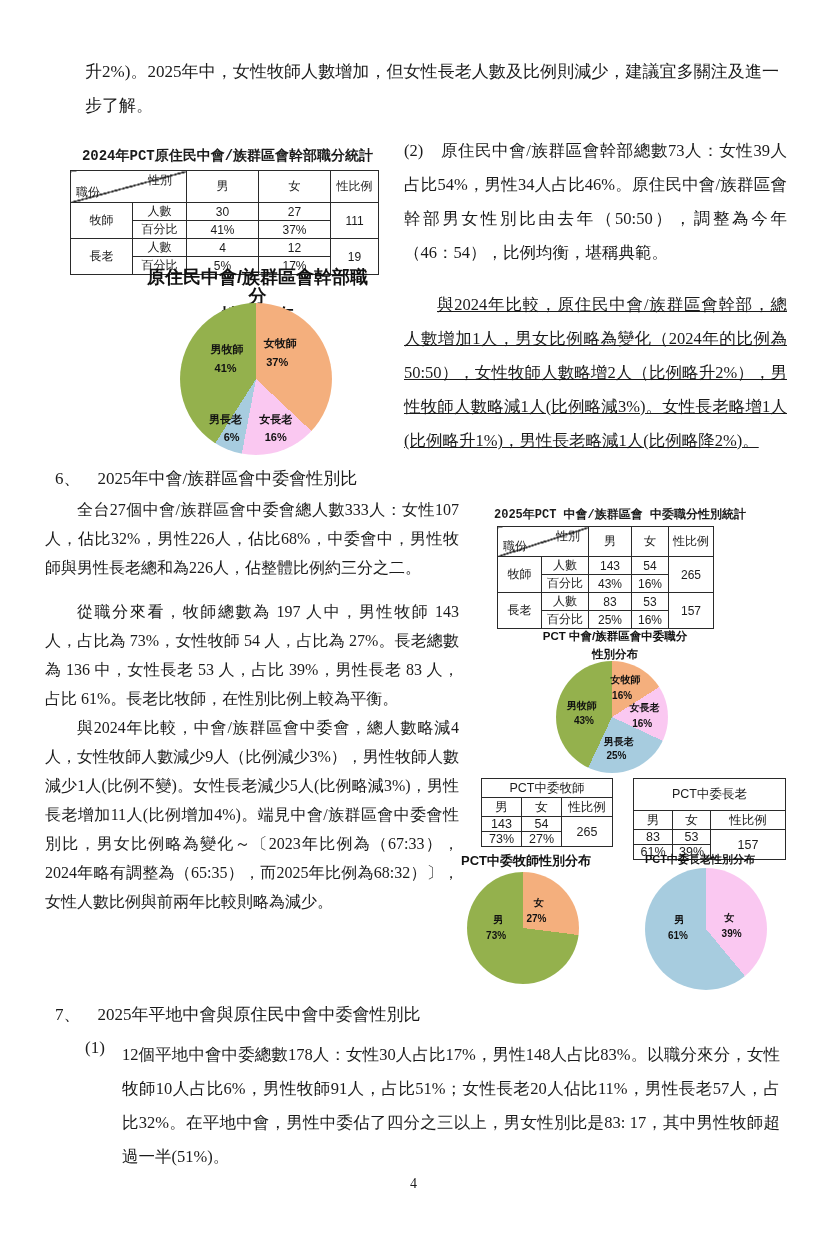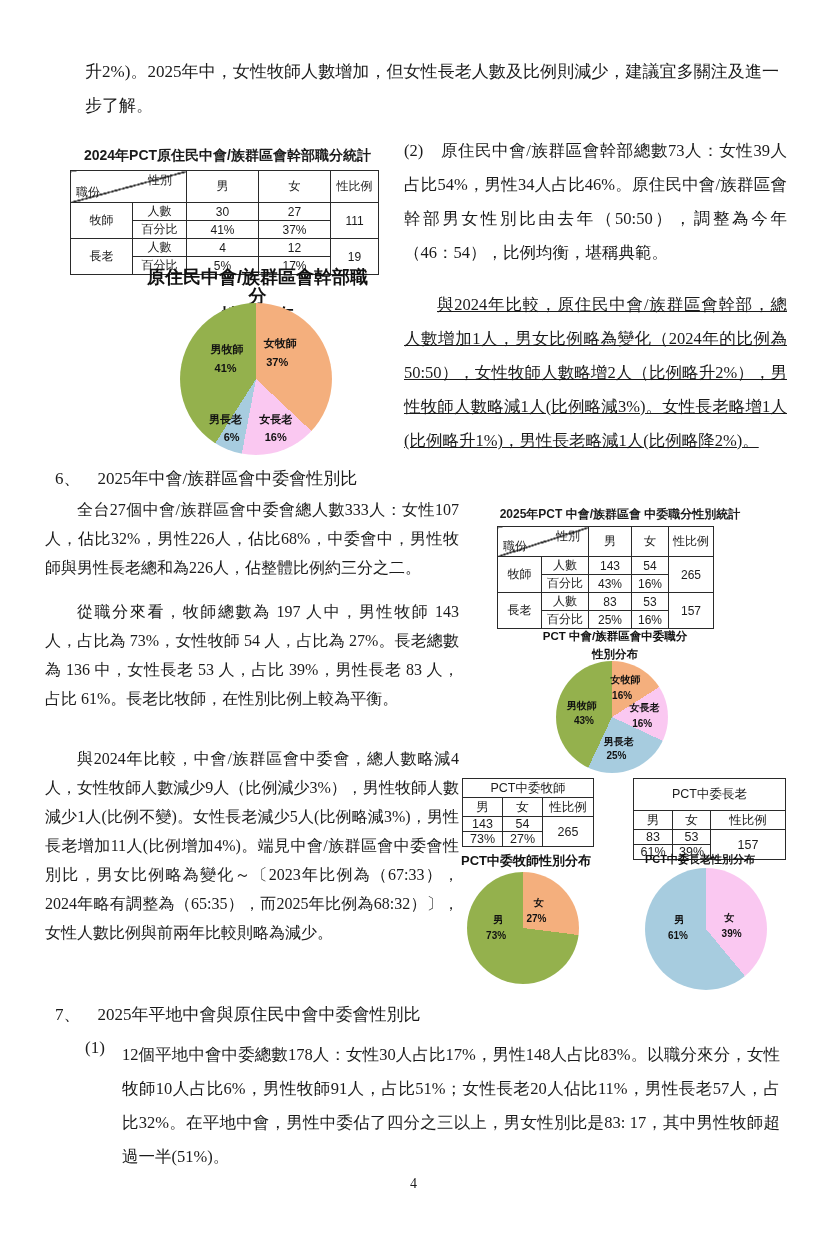--- a/index.html
+++ b/index.html
@@ -9,21 +9,21 @@
   .para{text-align:justify;}
   .indent{text-indent:2em;}
   .hd{font-family:"Liberation Serif","DejaVu Serif",serif;font-size:17px;}
   .center{text-align:center;}
 
   
   table{border-collapse:collapse;table-layout:fixed;}
   .stat td{border:1px solid #2a2a2a;text-align:center;vertical-align:middle;
            font-family:"Liberation Sans","DejaVu Sans",sans-serif;padding:0;overflow:hidden;}
   .stat{font-size:12px;}
-  .tbl-title{font-family:Liberation Sans, sans-serif;font-weight:bold;}
+  .tbl-title{font-family:Liberation Mono, monospace;font-weight:bold;}
   .diag{position:relative;background:
         linear-gradient(to bottom right,rgba(0,0,0,0) calc(50% - 0.8px),#2a2a2a calc(50% - 0.8px),#2a2a2a calc(50% + 0.8px),rgba(0,0,0,0) calc(50% + 0.8px));}
   .diag .dt{position:absolute;top:1px;right:14px;}
   .diag .db{position:absolute;bottom:1px;left:5px;font-family:Liberation Serif, serif;}
   .mini td{border:1px solid #2a2a2a;text-align:center;vertical-align:middle;
            font-family:"Liberation Sans","DejaVu Sans",sans-serif;font-size:12.5px;padding:0;overflow:hidden;}
   .mt-title{font-weight:normal;}
 
   
   .pie{position:absolute;border-radius:50%;}
@@ -108,21 +108,21 @@
     <div class="para indent" style="margin-top:18px;text-decoration:underline;">與2024年比較，原住民中會/族群區會幹部，總人數增加1人，男女比例略為變化（2024年的比例為50:50），女性牧師人數略增2人（比例略升2%），男性牧師人數略減1人(比例略減3%)。女性長老略增1人(比例略升1%)，男性長老略減1人(比例略降2%)。</div>
   </div>
 
   <div class="abs hd" style="left:55px;top:467px;">
     <span>6、</span>　<span>2025年中會/族群區會中委會性別比</span>
   </div>
 
   <div class="abs" style="left:45px;top:495px;width:414px;font-size:16px;line-height:29px;">
     <div class="para indent">全台27個中會/族群區會中委會總人數333人：女性107人，佔比32%，男性226人，佔比68%，中委會中，男性牧師與男性長老總和為226人，佔整體比例約三分之二。</div>
     <div class="para indent" style="margin-top:15px;">從職分來看，牧師總數為 197 人中，男性牧師 143 人，占比為 73%，女性牧師 54 人，占比為 27%。長老總數為 136 中，女性長老 53 人，占比 39%，男性長老 83 人，占比 61%。長老比牧師，在性別比例上較為平衡。</div>
-    <div class="para indent" style="margin-top:31px;">與2024年比較，中會/族群區會中委會，總人數略減4人，女性牧師人數減少9人（比例減少3%），男性牧師人數減少1人(比例不變)。女性長老減少5人(比例略減3%)，男性長老增加11人(比例增加4%)。端見中會/族群區會中委會性別比，男女比例略為變化～〔2023年比例為（67:33）， 2024年略有調整為（65:35），而2025年比例為68:32）〕，女性人數比例與前兩年比較則略為減少。</div>
+    <div class="para indent" style="margin-top:0;">與2024年比較，中會/族群區會中委會，總人數略減4人，女性牧師人數減少9人（比例減少3%），男性牧師人數減少1人(比例不變)。女性長老減少5人(比例略減3%)，男性長老增加11人(比例增加4%)。端見中會/族群區會中委會性別比，男女比例略為變化～〔2023年比例為（67:33）， 2024年略有調整為（65:35），而2025年比例為68:32）〕，女性人數比例與前兩年比較則略為減少。</div>
   </div>
 
   <div class="abs tbl-title center" style="left:460px;top:506px;width:320px;font-size:12px;">2025年PCT 中會/族群區會 中委職分性別統計</div>
 
   <table class="abs stat" style="left:497px;top:526px;width:216px;">
     <colgroup>
         <col style="width:44px">
         <col style="width:47px">
         <col style="width:43px">
         <col style="width:37px">
@@ -174,21 +174,21 @@
     <span class="plbl" style="left:62%;top:17%;font-size:10px;">女牧師</span>
     <span class="plbl" style="left:59%;top:31%;font-size:10px;">16%</span>
     <span class="plbl" style="left:79%;top:42%;font-size:10px;">女長老</span>
     <span class="plbl" style="left:77%;top:56%;font-size:10px;">16%</span>
     <span class="plbl" style="left:56%;top:72%;font-size:10px;">男長老</span>
     <span class="plbl" style="left:54%;top:85%;font-size:10px;">25%</span>
     <span class="plbl" style="left:23%;top:40%;font-size:10px;">男牧師</span>
     <span class="plbl" style="left:25%;top:54%;font-size:10px;">43%</span>
   </div>
 
-  <table class="abs mini" style="left:462px;top:778px;width:131px;">
+  <table class="abs mini" style="left:481px;top:778px;width:131px;">
     <colgroup>
         <col style="width:40px">
         <col style="width:40px">
         <col style="width:51px">
       </colgroup>
     <tbody>
         <tr style="height:19px;">
           <td colspan="3" class="mt-title">PCT中委牧師</td>
         </tr>
     <tr style="height:19px;">

